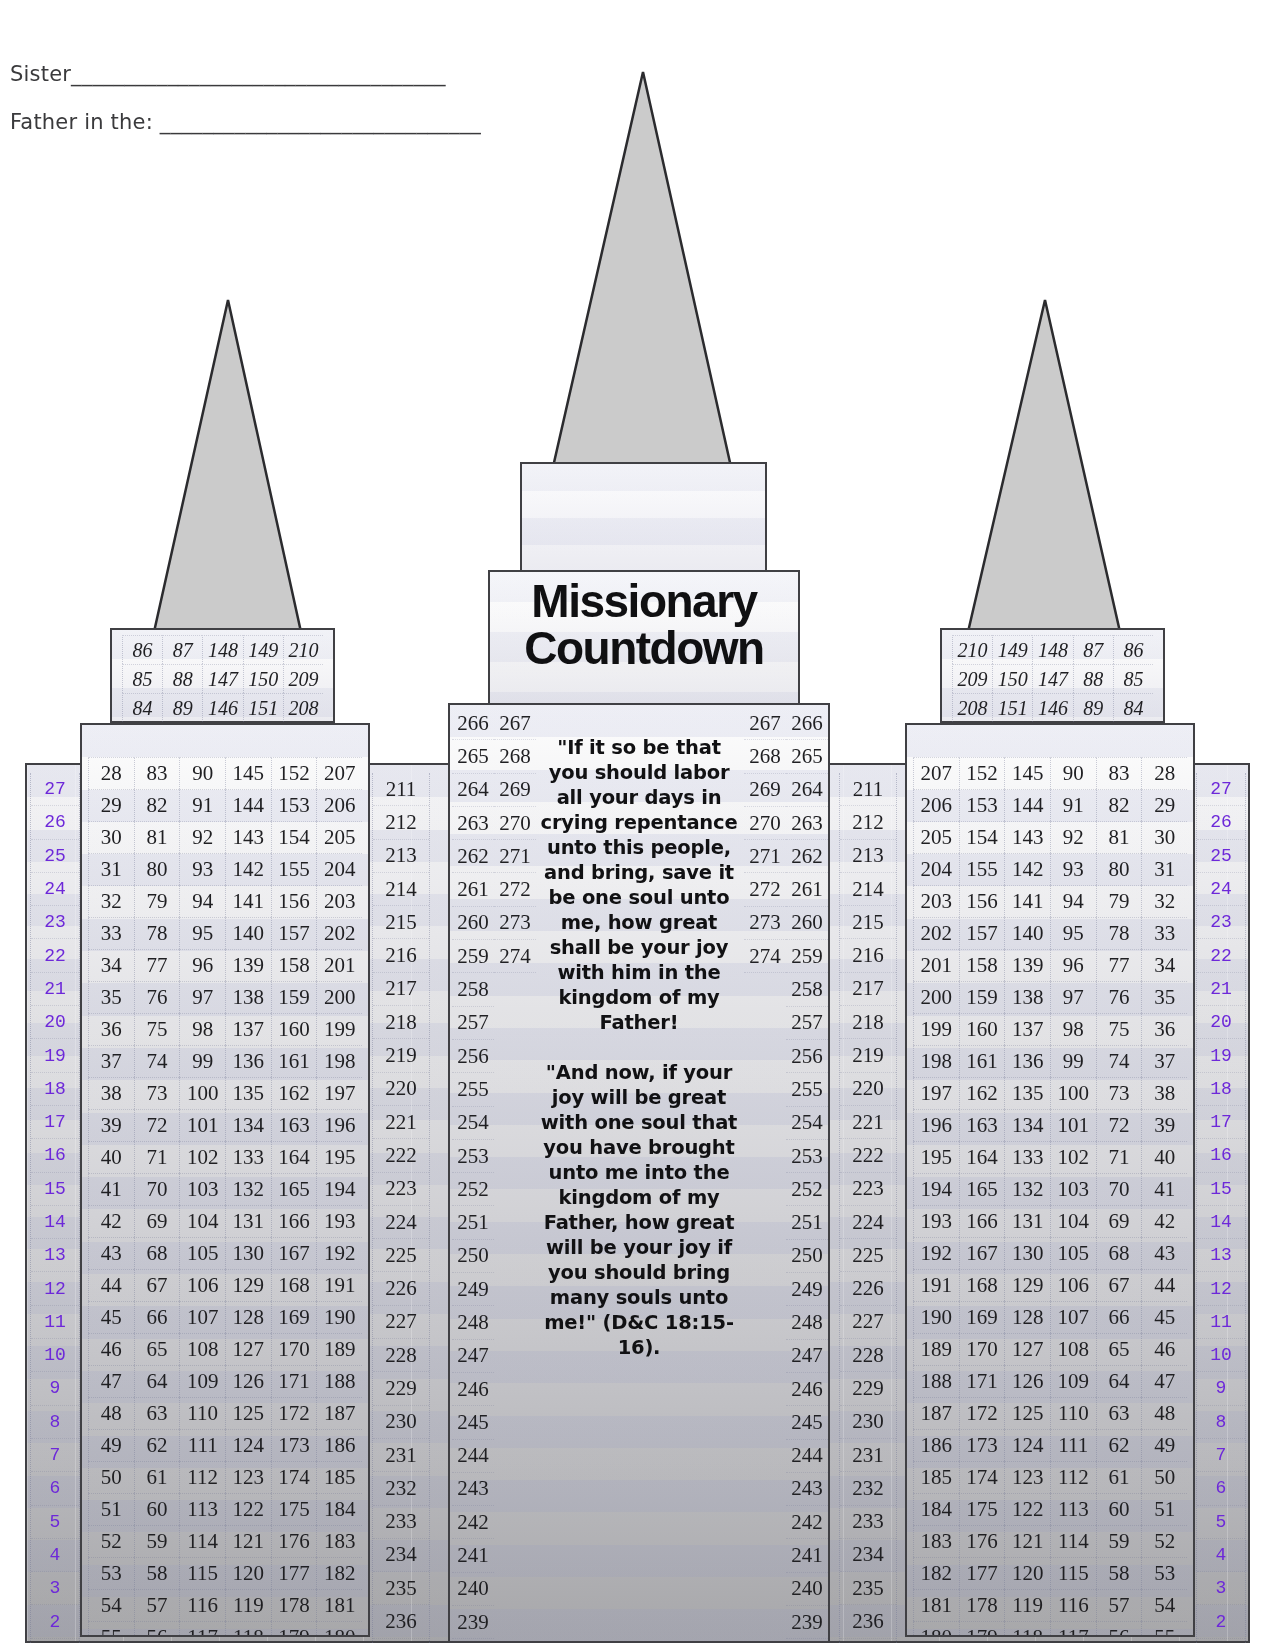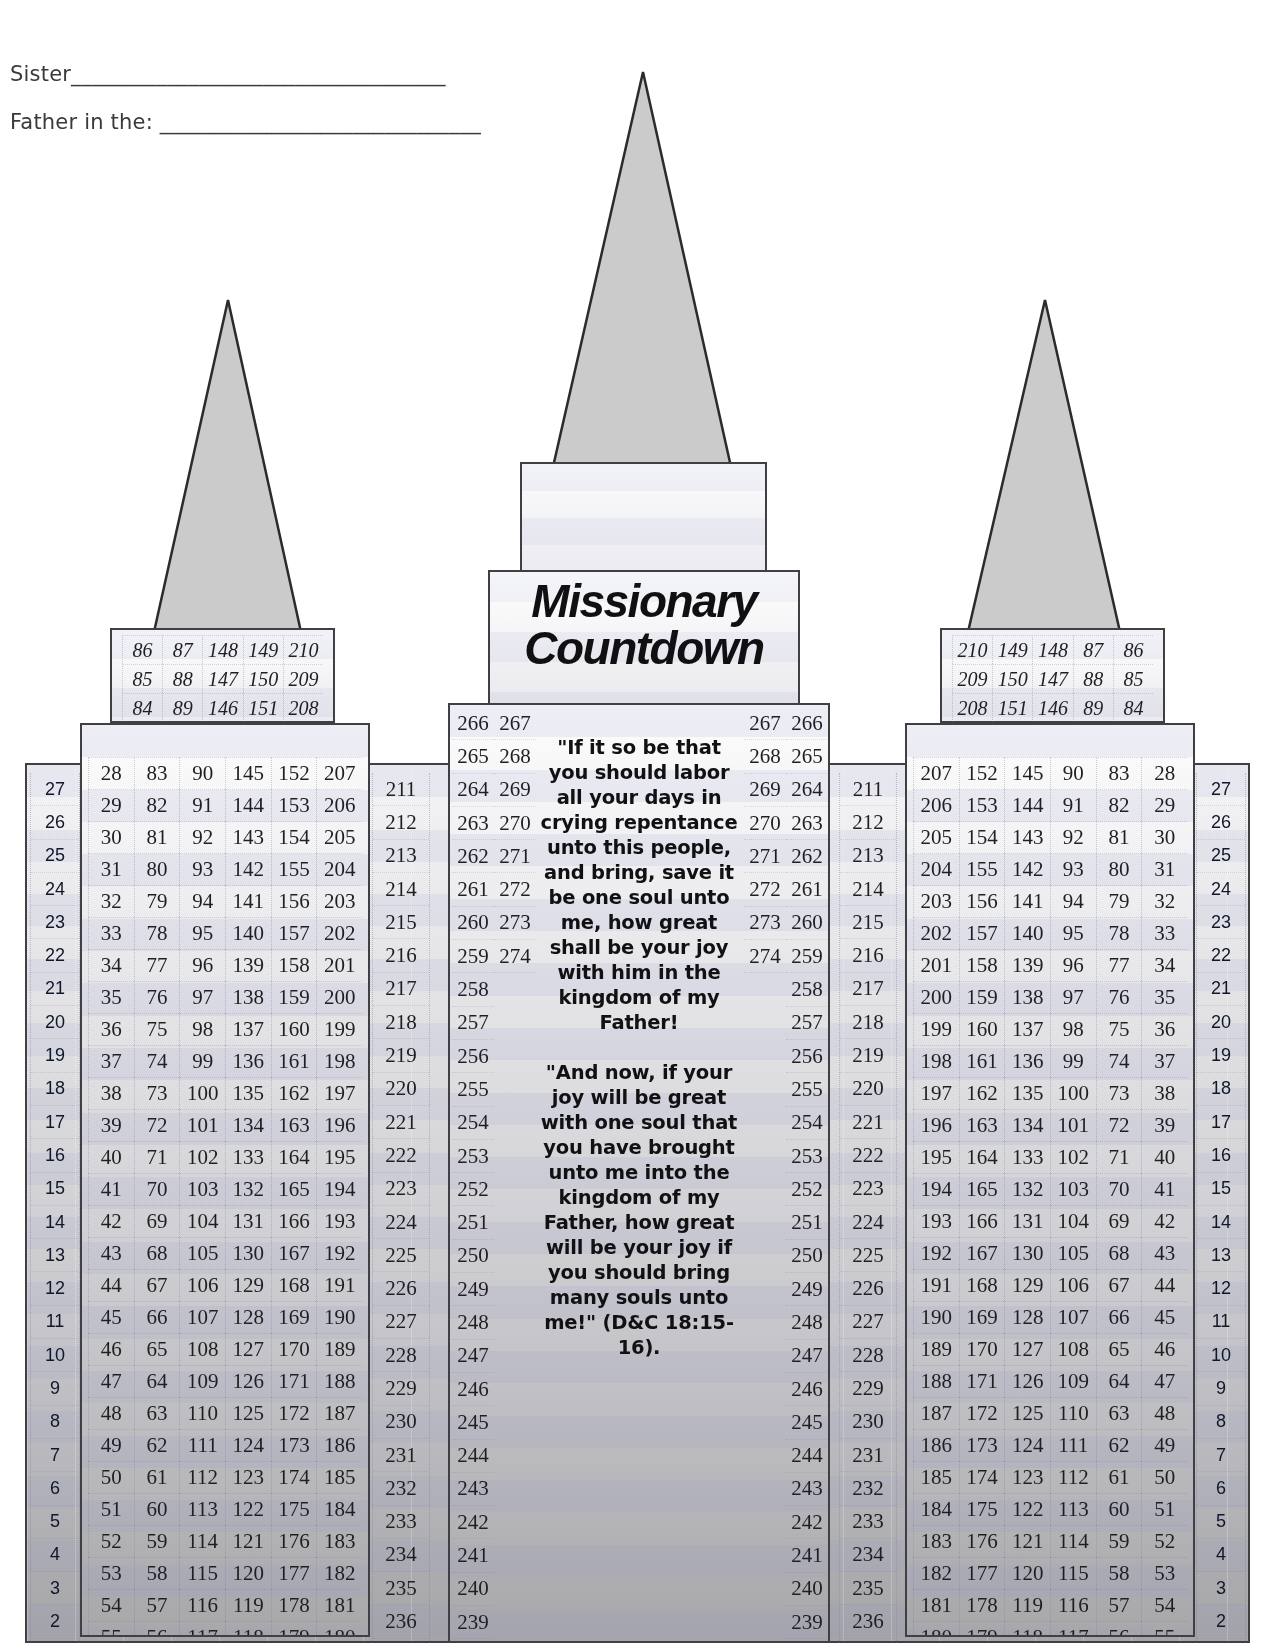--- a/index.html
+++ b/index.html
@@ -17,21 +17,21 @@
   .box{position:absolute;border:2px solid #404044;box-sizing:border-box;}
 
   
   .tier{left:520px;top:462px;width:247px;height:110px;
         background:repeating-linear-gradient(to bottom,rgba(170,175,210,.12) 0 27px,rgba(255,255,255,.10) 27px 54px),
                    linear-gradient(to bottom,#fcfcfd,#e9e9f0);}
   .title-box{left:488px;top:570px;width:312px;height:135px;
         background:repeating-linear-gradient(to bottom,rgba(170,175,210,.12) 0 30px,rgba(255,255,255,.10) 30px 60px),
                    linear-gradient(to bottom,#ffffff,#e7e7ec);}
   .title{margin-top:6px;text-align:center;font-weight:bold;font-size:46px;line-height:47px;
-         letter-spacing:-1.5px;color:#101012;font-family:"Liberation Sans",sans-serif;font-style:italic;}
+         letter-spacing:-1.5px;color:#101012;font-family:"Liberation Sans",sans-serif;}
 
   
   .tallfill{background:
       repeating-linear-gradient(to bottom,rgba(167,172,210,.18) 0 32.3px,rgba(255,255,255,.05) 32.3px 64.6px),
       linear-gradient(to bottom,#fdfdfd 0%,#f0f0f2 15%,#e0e0e3 35%,#cfcfd3 55%,#bcbcc0 75%,#a3a3a6 100%);}
   .wall{left:25px;top:763px;width:1225px;height:880px;
         background:
       repeating-linear-gradient(to right,rgba(255,255,255,.22) 0 1px,transparent 1px 48px),
       repeating-linear-gradient(to bottom,rgba(167,172,210,.16) 0 32.3px,rgba(255,255,255,.05) 32.3px 64.6px),
       linear-gradient(to bottom,#f3f3f5 0%,#e7e7ea 18%,#d9d9dc 38%,#c9c9cd 58%,#b6b6ba 78%,#a0a0a3 100%);}
@@ -50,21 +50,21 @@
         font-family:"Liberation Serif",serif;font-size:21px;color:#1f1f22;
         border-left:1px dotted rgba(110,115,145,.35);border-top:1px dotted rgba(110,115,145,.28);}
   .sgrid .cell{font-size:20px;}
 
   
   .vcol{position:absolute;display:flex;flex-direction:column;overflow:hidden;
         border-left:1px dotted rgba(110,115,145,.40);border-right:1px dotted rgba(110,115,145,.40);}
   .vcell{height:32.3px;flex:0 0 32.3px;display:flex;align-items:center;justify-content:center;
          border-bottom:1px dotted rgba(110,115,145,.22);}
   .serifcol .vcell{font-family:"Liberation Serif",serif;font-size:21px;color:#1f1f22;}
-  .comiccol .vcell{font-family:Liberation Sans, sans-serif;font-size:18px;color:#0f172a;}
+  .comiccol .vcell{font-family:Liberation Mono, monospace;font-size:18px;color:#6d28d9;}
   .wallcol{top:773px;height:870px;}
   .centercol{top:2px;height:936px;border:none;}
 
   
   .scripture{position:absolute;left:87px;top:30px;width:204px;text-align:center;
              font-family:"DejaVu Sans",sans-serif;font-weight:bold;font-size:19.5px;
              line-height:25px;letter-spacing:-.2px;color:#111113;}
   .scripture p{margin:0 0 25px 0;}
 </style>
 </head>

